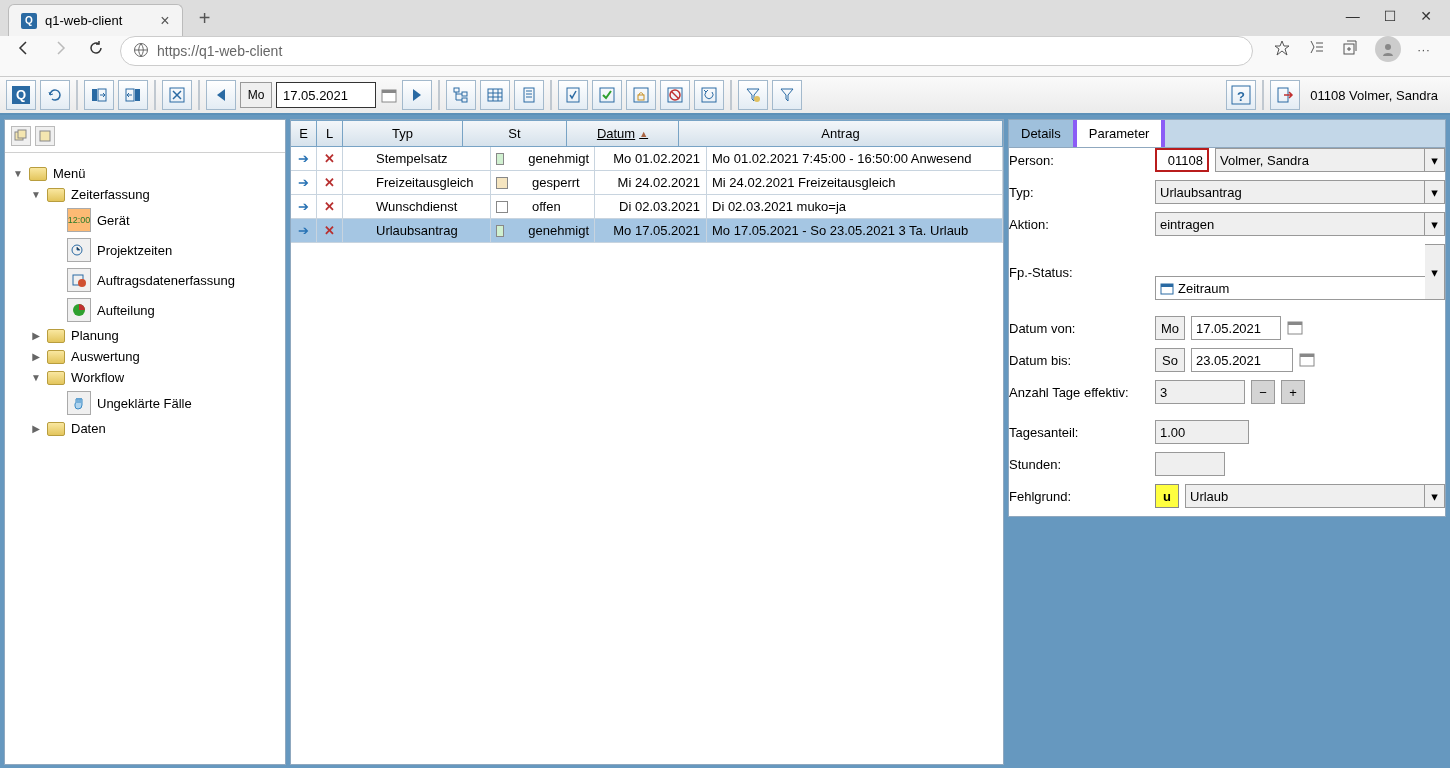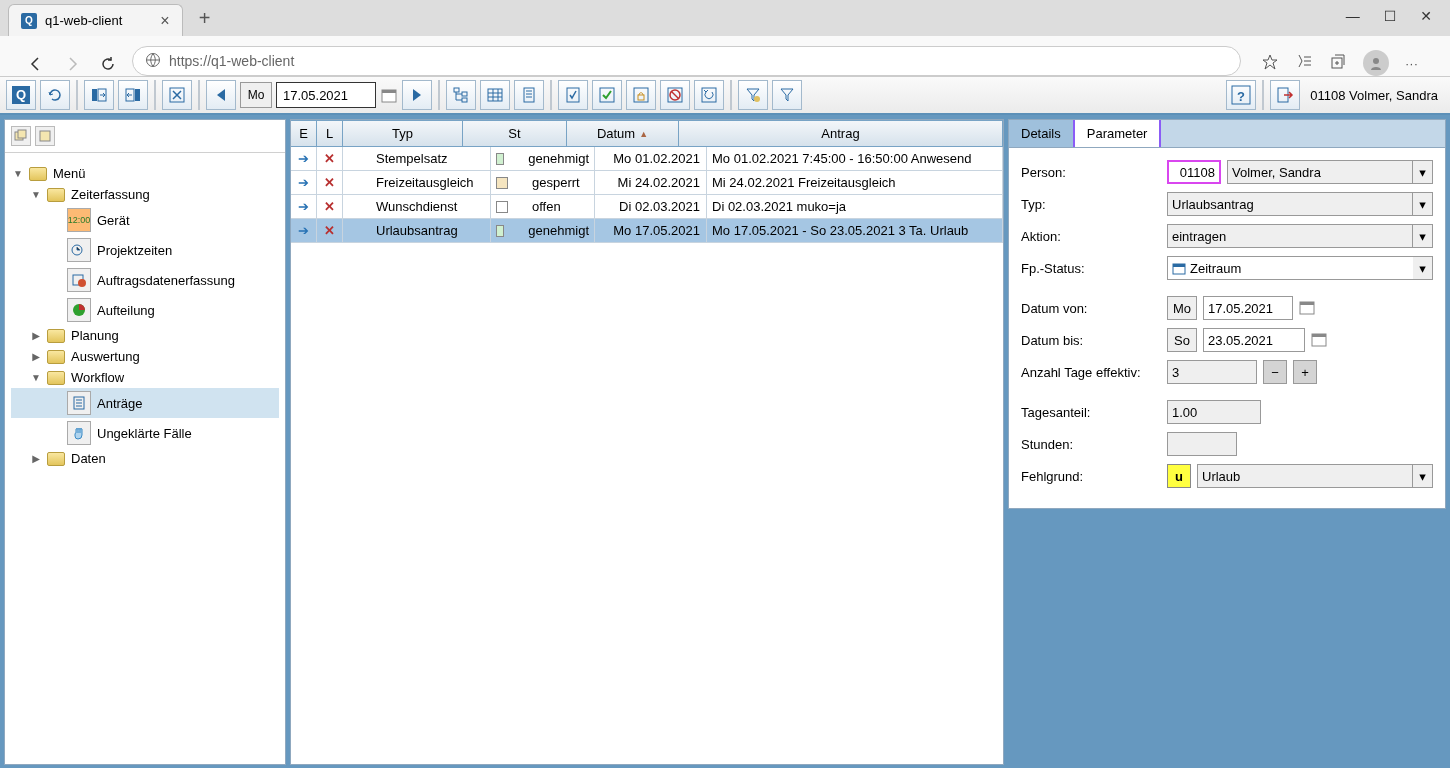--- a/index.html
+++ b/index.html
@@ -5,21 +5,21 @@
 * { box-sizing: border-box; margin: 0; padding: 0; font-family: Arial, sans-serif; font-size: 13px; }
 body { background: #e8e8e8; width: 1450px; height: 768px; overflow: hidden; }
 
 
 .browser-chrome { background: #e8e8e8; border-bottom: 1px solid #ccc; }
 .tab-bar { display: flex; align-items: center; height: 36px; padding: 0 8px; background: #ddd; }
 .tab { display: flex; align-items: center; background: #f4f4f4; border: 1px solid #bbb; border-bottom: none; border-radius: 6px 6px 0 0; padding: 6px 12px; gap: 8px; height: 32px; margin-top: 4px; }
 .tab-icon-q { width: 16px; height: 16px; background: #2a6aa3; border-radius: 2px; display: flex; align-items: center; justify-content: center; color: white; font-weight: bold; font-size: 10px; }
 .tab-close { margin-left: 30px; color: #555; cursor: pointer; font-size: 16px; }
 .tab-add { margin-left: 8px; color: #555; font-size: 20px; cursor: pointer; padding: 0 8px; }
-.nav-bar { display: flex; align-items: flex-end; height: 40px; padding: 0 24px; gap: 12px; background: #f9f9f9; }
+.nav-bar { display: flex; align-items: flex-start; height: 40px; padding: 0 12px; gap: 12px; background: #f9f9f9; }
 .nav-btn { width: 24px; height: 24px; display: flex; align-items: center; justify-content: center; color: #333; cursor: pointer; }
 .nav-btn.disabled { color: #aaa; cursor: default; }
 .url-bar { flex: 1; display: flex; align-items: center; height: 30px; border: 1px solid #ccc; border-radius: 16px; padding: 0 12px; gap: 8px; background: white; }
 .url-bar .globe { color: #666; }
 .url-bar input { border: none; outline: none; flex: 1; font-size: 14px; color: #666; }
 .nav-right { display: flex; gap: 16px; align-items: center; padding: 0 8px; }
 .nav-right .icon { color: #555; cursor: pointer; }
 .avatar-circle { width: 26px; height: 26px; background: #ccc; border-radius: 50%; display: flex; align-items: center; justify-content: center; }
 .win-controls { display: flex; align-items: center; gap: 24px; padding: 0 18px; position: absolute; top: 8px; right: 0; }
 .win-controls span { color: #333; cursor: pointer; font-size: 14px; }
@@ -49,42 +49,42 @@
 .tree-l0 { padding-left: 2px; }
 .tree-l1 { padding-left: 20px; }
 .tree-l3 { padding-left: 56px; }
 
 
 .center { flex: 1; margin: 4px 2px; background: white; border: 1px solid #8fa8bf; display: flex; flex-direction: column; }
 .center-title { padding: 6px 10px; font-weight: bold; }
 .grid { border-top: 1px solid #78a3c5; }
 .grid-header { display: flex; background: linear-gradient(#f3f6f9,#d6e2ec); border-bottom: 1px solid #78a3c5; }
 .grid-header .gh { border-right: 1px solid #78a3c5; padding: 5px 4px; text-align: center; font-size: 13px; display:flex; align-items:center; justify-content:center; gap:4px; }
-.gh-e { width: 26px; } .gh-l { width: 26px; } .gh-typ { width: 120px; } .gh-st { width: 104px; } .gh-datum { width: 112px; } .gh-antrag { flex: 1; }
+.gh-e { width: 26px; } .gh-l { width: 26px; } .gh-typ { width: 120px; } .gh-st { width: 104px; } .gh-datum { width: 112px; text-decoration: underline; } .gh-antrag { flex: 1; }
 .grid-row { display: flex; border-bottom: 1px solid #c8d4df; }
 .grid-row.selected { background: #a5c6e3; }
 .gc { border-right: 1px solid #c8d4df; padding: 4px 5px; font-size: 13px; display: flex; align-items: center; gap: 3px;}
 .gc-e { width: 26px; justify-content: center; } .gc-l { width: 26px; justify-content: center; } .gc-typ { width: 120px; margin-left: 28px; } .gc-st { width: 104px; gap: 24px; } .gc-datum { width: 112px; justify-content: flex-end; padding-right:6px;} .gc-antrag { flex: 1; }
 .arrow-icon { color: #2772b4; }
 .x-icon { color: #b83030; font-weight: bold; }
 .st-ico { width: 12px; height: 12px; border: 1px solid #888; display: inline-block; }
 .sort-caret { color:#aa6644; font-size:9px; }
 
 
 .right { width: 438px; margin: 4px 4px 4px 2px; display: flex; flex-direction: column; gap: 4px; }
 .right-top { background: white; border: 1px solid #8fa8bf; }
 .tabs { display: flex; background: #c3d7e8; border-bottom: 1px solid #8fa8bf; }
-.tab-btn { padding: 6px 12px; border-right: 2px solid #8b5cf6; cursor: pointer; background: #9fc0dc; }
+.tab-btn { padding: 6px 12px; border-right: 4px solid #8b5cf6; cursor: pointer; background: #9fc0dc; }
 .tab-btn.active { background: white; font-weight: normal; }
-.form { padding: 12px; }
+.form { }
 .form-row { display: flex; align-items: center; margin-bottom: 8px; gap: 6px; }
 .form-row .flabel { width: 140px; font-size: 13px; }
 .finput { height: 24px; border: 1px solid #999; padding: 0 4px; background: white; }
 .finput.ro { background: #efefef; }
-.person-id { width: 54px; border: 2px solid #d946ef; text-align: right; padding-right: 4px; }
+.person-id { width: 54px; border: 2px solid #b91c1c; text-align: right; padding-right: 4px; }
 .combo { display: flex; flex: 1; }
 .combo input { flex: 1; }
 .combo .dd { width: 20px; border: 1px solid #999; border-left: none; background: #efefef; display: flex; align-items: center; justify-content: center; }
 .code-box { width: 24px; height: 24px; background: #ffff40; border: 1px solid #888; display: flex; align-items: center; justify-content: center; font-weight: bold; }
 .sq-btn { width: 24px; height: 24px; background: #d4d4d4; border: 1px solid #999; display:flex;align-items:center;justify-content:center;cursor:pointer;}
 .right-bottom { background: white; border: 1px solid #8fa8bf; padding: 10px; flex-shrink: 0; }
 .comment-box { width: 100%; height: 96px; border: 2px solid #3b78b5; margin-bottom: 10px; resize: none; }
 .comment-btn { padding: 6px 14px; border: 1px solid #888; background: linear-gradient(#f9f9f9,#e4e4e4); cursor: pointer; }
 
 svg { overflow: visible; }
@@ -351,29 +351,20 @@
       <div class="tree-item tree-l1">
           <span class="tree-toggle">▶</span>
           <span class="folder-icon"></span>
           <span>Auswertung</span>
         </div>
       <div class="tree-item tree-l1">
           <span class="tree-toggle">▼</span>
           <span class="folder-icon"></span>
           <span>Workflow</span>
         </div>
-      <div class="tree-item tree-l3 selected">
-          <span class="leaf-icon">
-            <svg width="16" height="16">
-              <rect x="3" y="2" width="10" height="12" stroke="#2a6aa3" fill="none"></rect>
-              <path d="M5 5 H11 M5 8 H11 M5 11 H11" stroke="#2a6aa3"></path>
-            </svg>
-          </span>
-          <span>Anträge</span>
-        </div>
       <div class="tree-item tree-l3">
           <span class="leaf-icon">
             <svg width="16" height="16">
               <path d="M5 8 L5 4 Q6 3 7 4 L7 8 M7 4 Q8 3 9 4 L9 8 M9 4 Q10 3 11 4 L11 10 Q11 14 7 14 Q4 14 4 11 L4 9 Q4 8 5 8" stroke="#3a8ac5" fill="#b0d4ee"></path>
             </svg>
           </span>
           <span>Ungeklärte Fälle</span>
         </div>
       <div class="tree-item tree-l1">
           <span class="tree-toggle">▶</span>
@@ -484,21 +475,21 @@
         <div class="form-row">
           <span class="flabel">Aktion:</span>
           <div class="combo">
               <input class="finput ro" readonly="" value="eintragen" style="">
               <div class="dd">▾</div>
             </div>
         </div>
         <div class="form-row">
           <span class="flabel">Fp.-Status:</span>
           <div class="combo">
-              <span style="padding:3px 4px;border:1px solid #999;border-right:none;background:white;display:flex;align-items:center;gap:4px;flex:1;height:24px;">
+              <span style="padding:3px 4px;border:1px solid #999;border-right:none;background:white;display:flex;align-items:center;gap:4px;flex:1;height:24px;margin-top:32px;">
                 <svg width="14" height="14">
                   <rect x="1" y="3" width="12" height="10" stroke="#2a6aa3" fill="none"></rect>
                   <rect x="1" y="3" width="12" height="3" fill="#2a6aa3"></rect>
                 </svg>
                 <span>Zeitraum</span>
               </span>
               <div class="dd">▾</div>
             </div>
         </div>
         <div style="height:8px"></div>

